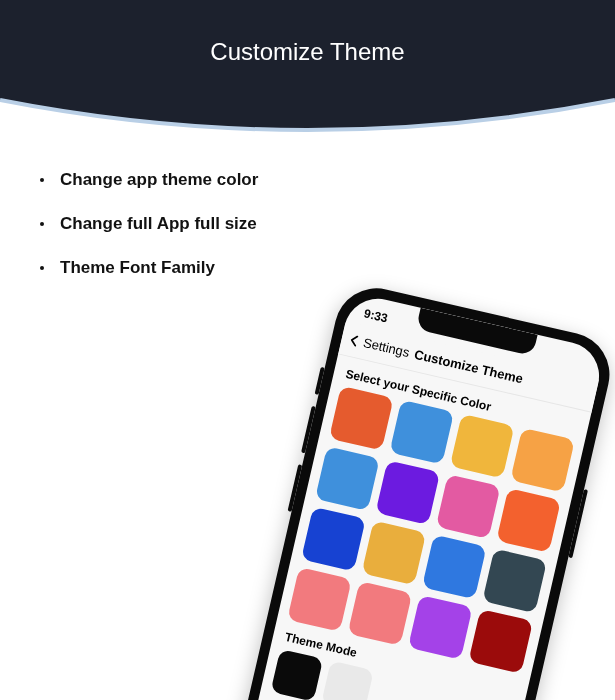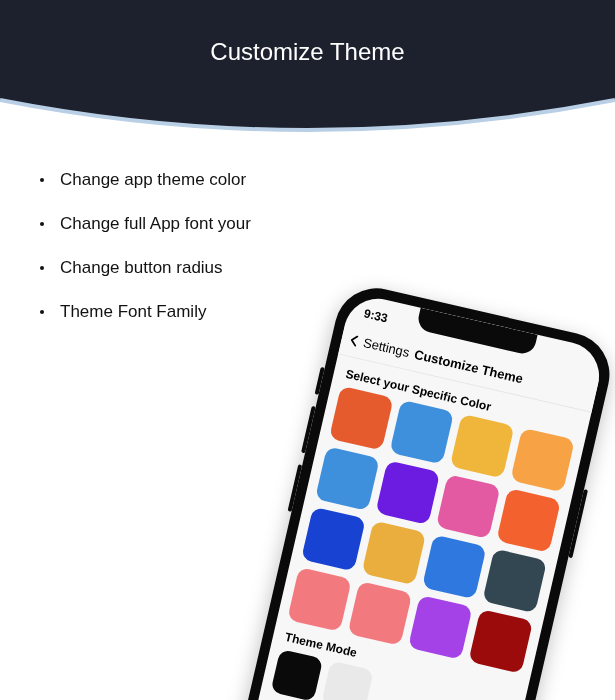--- a/index.html
+++ b/index.html
@@ -42,21 +42,21 @@
   }
   .features {
     position: absolute;
     top: 170px;
     left: 40px;
     width: 320px;
   }
   .features li {
     list-style: none;
     font-size: 17px;
-    font-weight: 400;
+    font-weight: 700;
     color: #121212;
     margin-bottom: 24px;
     display: flex;
     align-items: center;
   }
   .bullet {
     width: 4px; height: 4px;
     border-radius: 50%;
     background: #121212;
     margin-right: 16px;
@@ -182,25 +182,21 @@
   <div class="header-title">Customize Theme</div>
 </div>
 
 <ul class="features">
   <li>
       <span class="bullet"></span>
       <span>Change app theme color</span>
     </li>
   <li>
       <span class="bullet"></span>
-      <span>Change full App font your</span>
-    </li>
-  <li>
-      <span class="bullet"></span>
-      <span>Change button radius</span>
+      <span>Change full App full size</span>
     </li>
   <li>
       <span class="bullet"></span>
       <span>Theme Font Family</span>
     </li>
 </ul>
 
 <div class="phone-wrap">
   <div class="phone-frame">
     <div class="side-btn sb1"></div>

